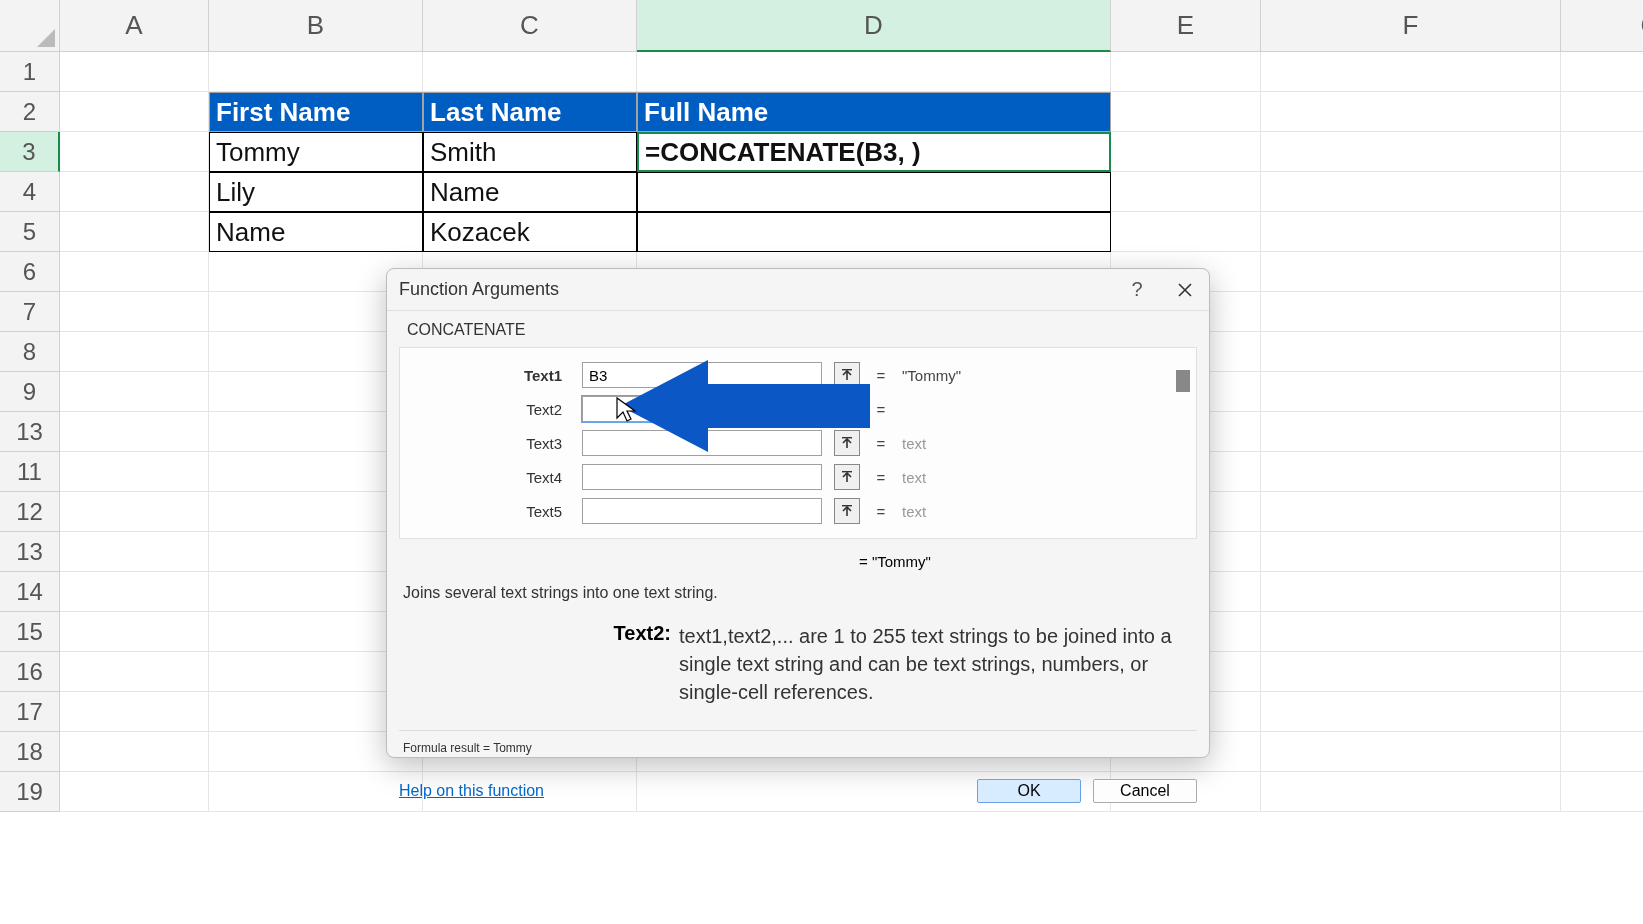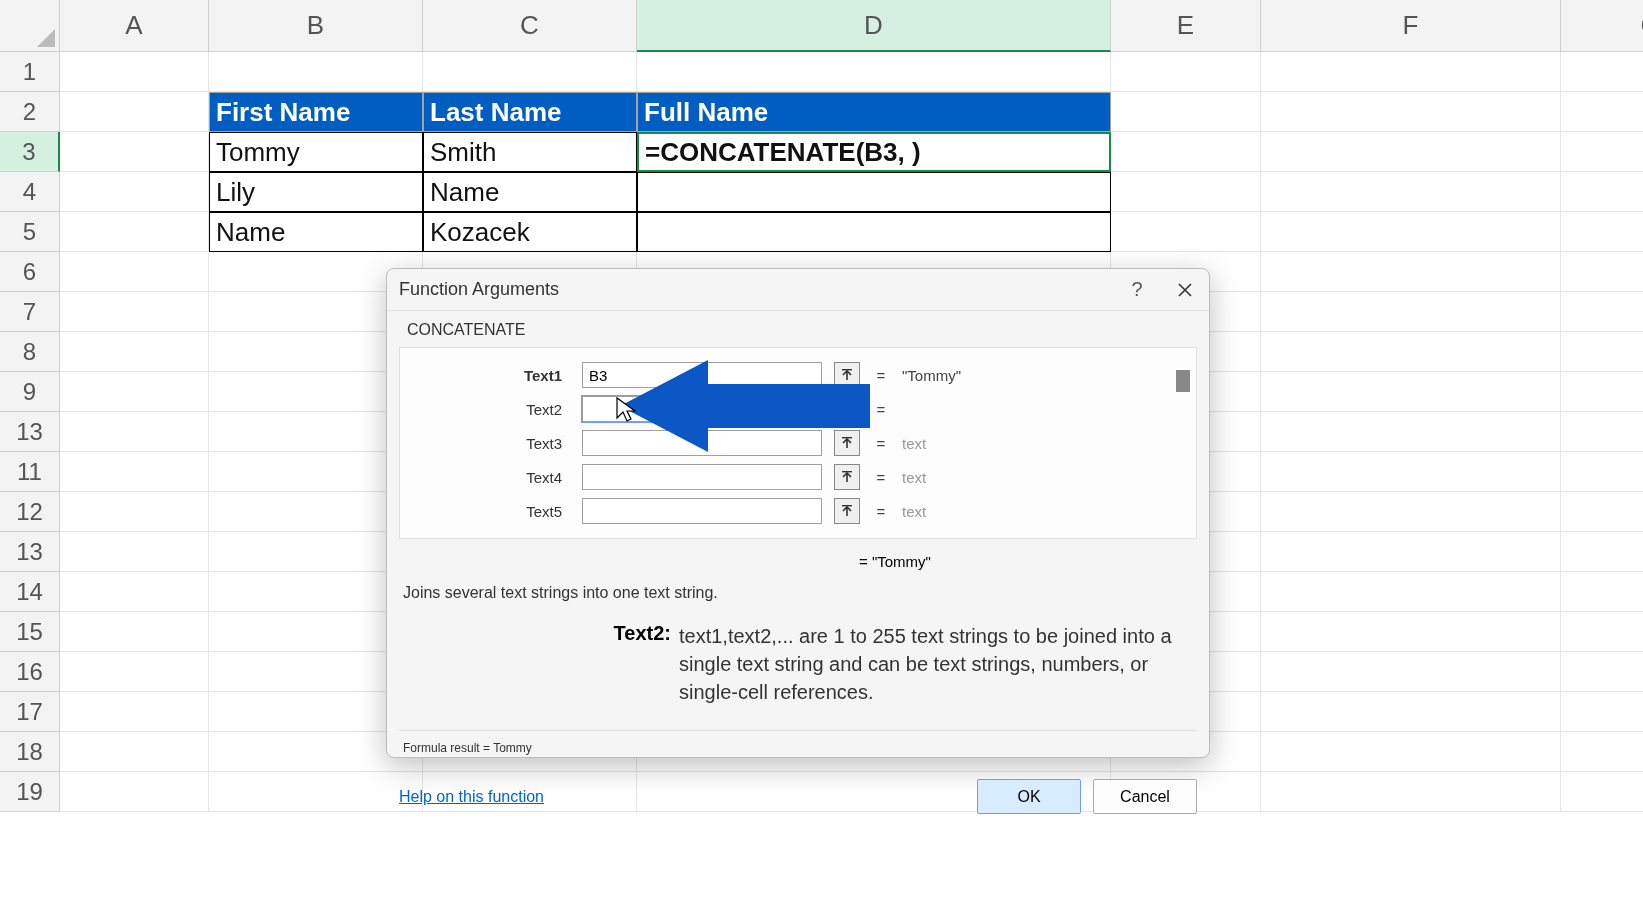--- a/index.html
+++ b/index.html
@@ -263,21 +263,21 @@
     padding: 16px 12px 14px 12px;
   }
   .help-link {
     color:#0066cc;
     text-decoration:underline;
     font-size:16px;
     cursor:pointer;
   }
   .footer-spacer{flex:1;}
   .dlg-btn {
-    width:104px;height:35px;
+    width:104px;height:24px;
     border:1px solid #aaa;
     background:#fdfdfd;
     font-size:16px;
     cursor:pointer;
     border-radius:2px;
     margin-left:12px;
   }
   .dlg-btn.primary {
     background:#d8ecff;
     border-color:#6aa0e8;

